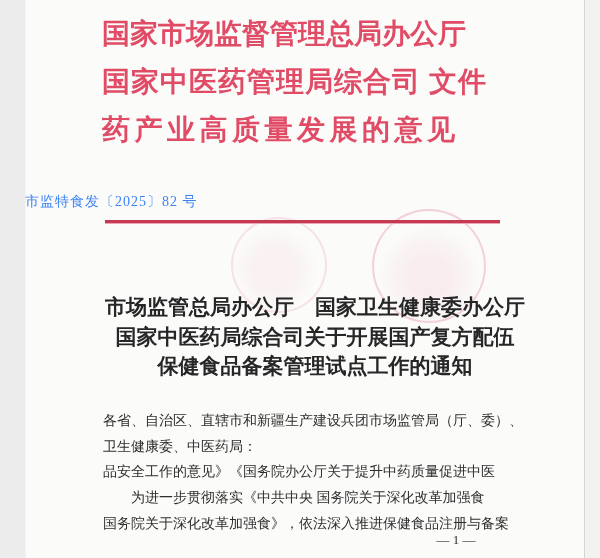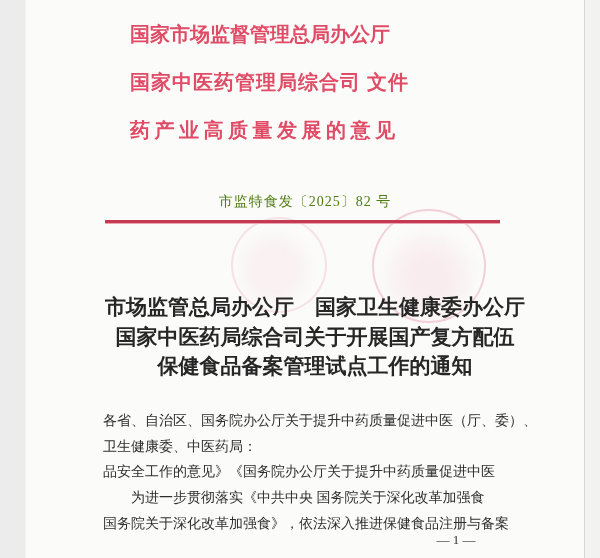--- a/index.html
+++ b/index.html
@@ -36,33 +36,32 @@
     border:2px solid rgba(238,180,192,0.35);
     background:radial-gradient(circle at 45% 55%, rgba(244,205,213,0.22) 0 25%, rgba(244,205,213,0.0) 60%);
   }
   
   .header-block{
     position:absolute;left:102px;top:10px;width:480px;
     color:#e04b66;
     font-weight:700;
   }
   .header-line{
-    font-size:20px;
+    font-size:28px;
     line-height:48px;
     white-space:nowrap;
-    margin-left:28px;
   }
   .header-line.l2{letter-spacing:1px;}
   .header-line.l3{letter-spacing:4.5px;}
   
   .doc-number{
     position:absolute;left:25px;top:193px;width:560px;
-    text-align:center;
+    text-align:left;
     font-size:14px;letter-spacing:1px;
-    color:#4d7c0f;
+    color:#3b82f6;
     white-space:nowrap;
   }
   
   .red-rule{
     position:absolute;left:105px;top:220px;width:395px;height:3px;
     background:linear-gradient(#c43a53,#d9descape 0);
     background:#c43a53;
     border-bottom:1px solid #eaa4b2;
   }
   
@@ -117,21 +116,21 @@
 
   <div class="red-rule"></div>
 
   <div class="title-block">
     <div class="title-line">市场监管总局办公厅　国家卫生健康委办公厅</div>
     <div class="title-line">国家中医药局综合司关于开展国产复方配伍</div>
     <div class="title-line">保健食品备案管理试点工作的通知</div>
   </div>
 
   <div class="body-block">
-    <div class="body-line">各省、自治区、国务院办公厅关于提升中药质量促进中医（厅、委）、</div>
+    <div class="body-line">各省、自治区、直辖市和新疆生产建设兵团市场监管局（厅、委）、</div>
     <div class="body-line">卫生健康委、中医药局：</div>
     <div class="body-line">品安全工作的意见》《国务院办公厅关于提升中药质量促进中医</div>
     <div class="body-line">　　为进一步贯彻落实《中共中央 国务院关于深化改革加强食</div>
     <div class="body-line">国务院关于深化改革加强食》，依法深入推进保健食品注册与备案</div>
   </div>
 
   <div class="page-number">— 1 —</div>
 
 </div>
 

